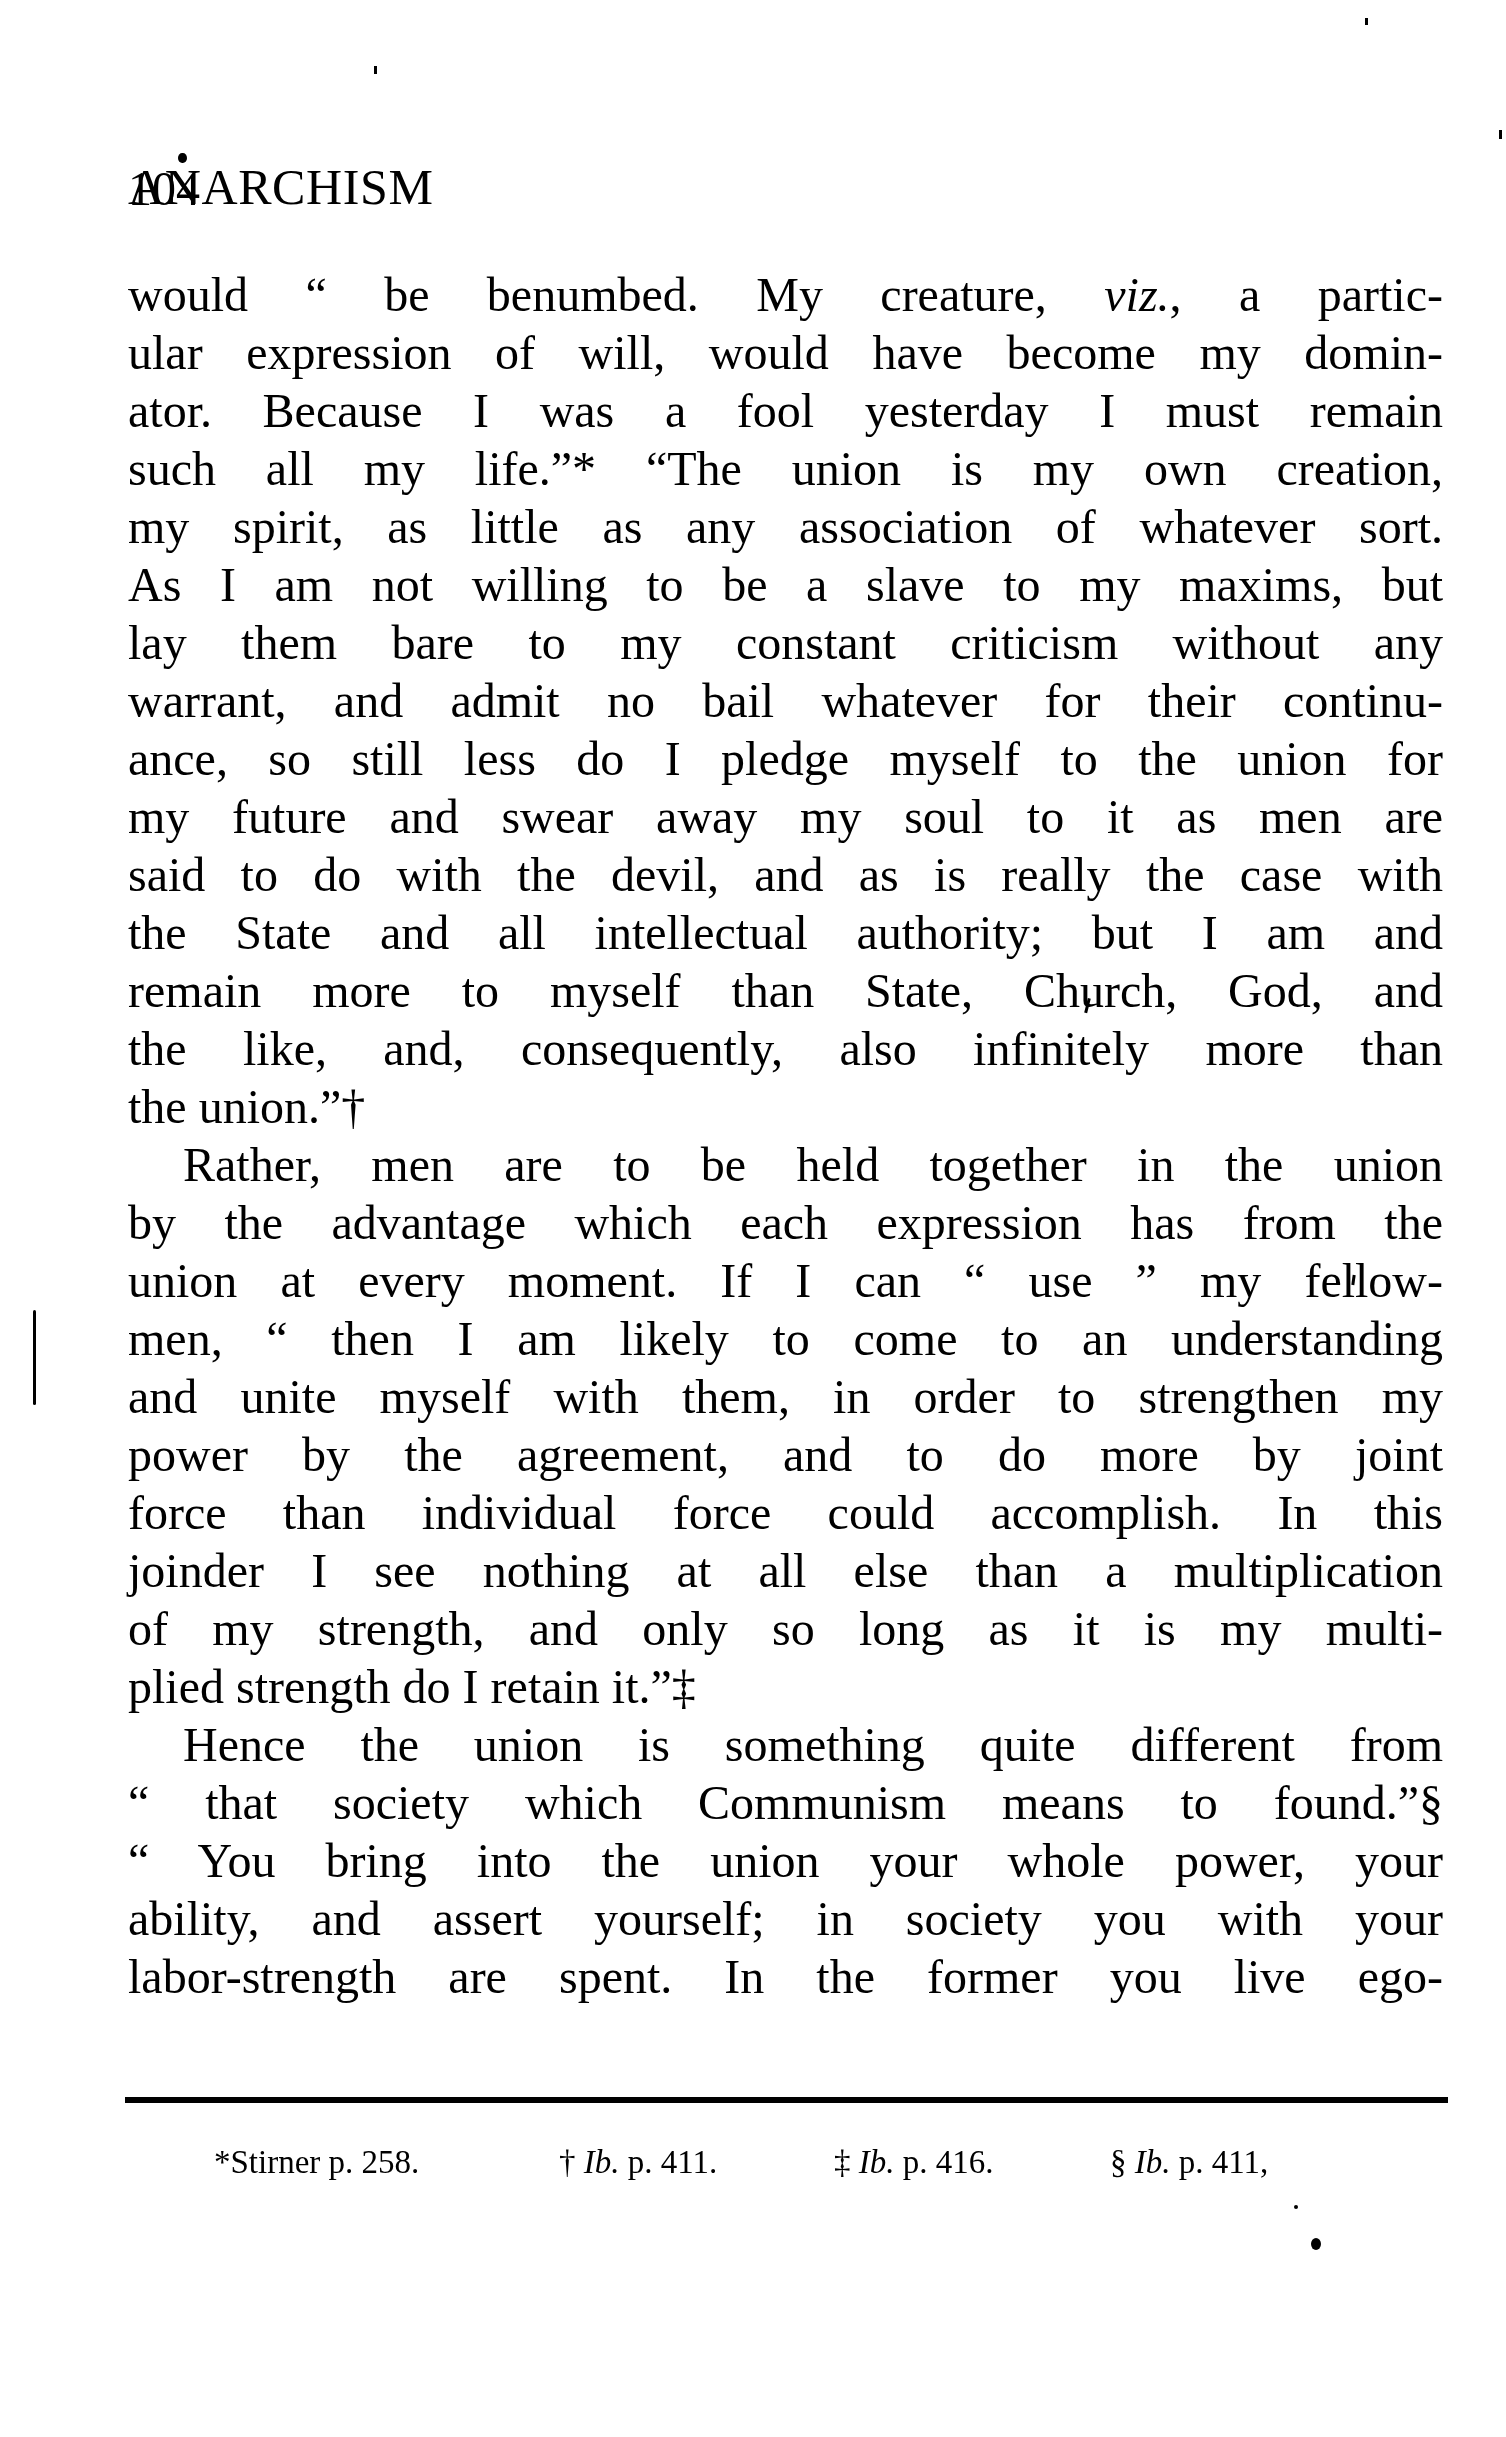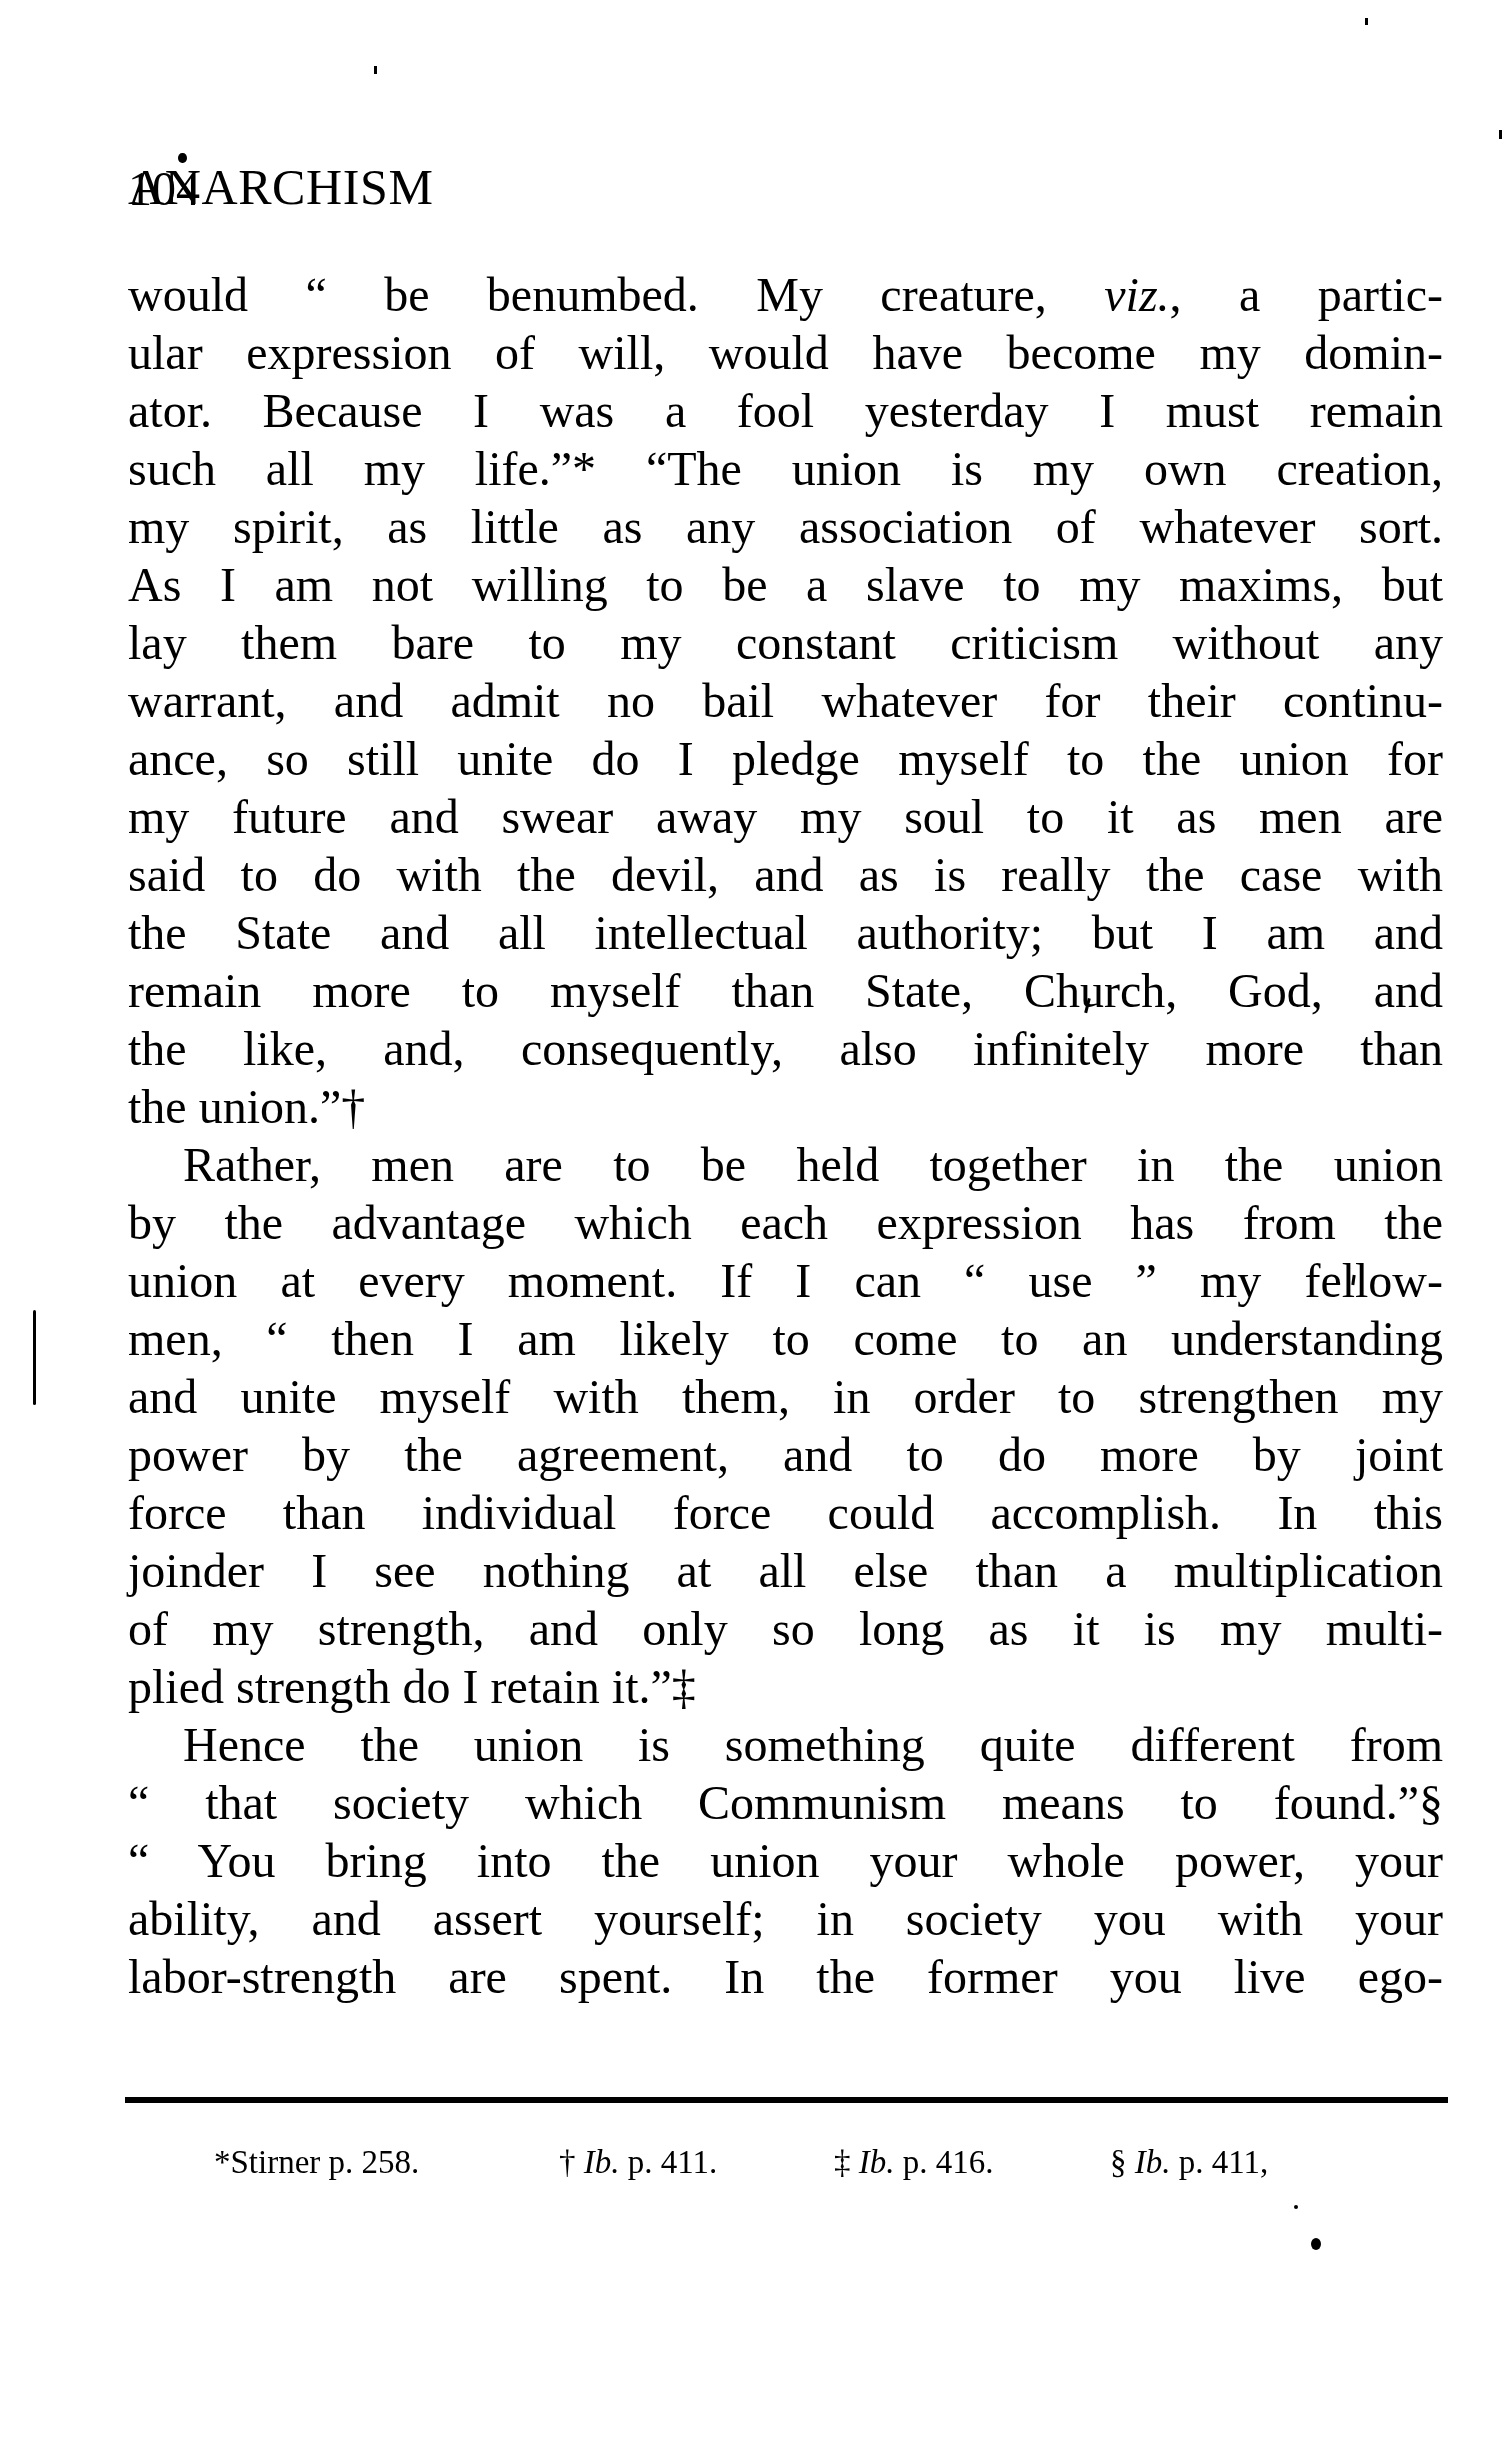--- a/index.html
+++ b/index.html
@@ -141,21 +141,21 @@
 
   <div class="body-text">
       <div class="line"><span>would “ be benumbed.  My creature, </span><i>viz.</i><span>, a partic-</span></div>
       <div class="line"><span>ular expression of will, would have become my domin-</span></div>
       <div class="line"><span>ator.  Because I was a fool yesterday I must remain</span></div>
       <div class="line"><span>such all my life.”*  “The union is my own creation,</span></div>
       <div class="line"><span>my spirit, as little as any association of whatever sort.</span></div>
       <div class="line"><span>As I am not willing to be a slave to my maxims, but</span></div>
       <div class="line"><span>lay them bare to my constant criticism without any</span></div>
       <div class="line"><span>warrant, and admit no bail whatever for their continu-</span></div>
-      <div class="line"><span>ance, so still unite do I pledge myself to the union for</span></div>
+      <div class="line"><span>ance, so still less do I pledge myself to the union for</span></div>
       <div class="line"><span>my future and swear away my soul to it as men are</span></div>
       <div class="line"><span>said to do with the devil, and as is really the case with</span></div>
       <div class="line"><span>the State and all intellectual authority; but I am and</span></div>
       <div class="line"><span>remain more to myself than State, Church, God, and</span></div>
       <div class="line"><span>the like, and, consequently, also infinitely more than</span></div>
       <div class="line pend"><span>the union.”†</span></div>
       <div class="line indent"><span>Rather, men are to be held together in the union</span></div>
       <div class="line"><span>by the advantage which each expression has from the</span></div>
       <div class="line"><span>union at every moment.  If I can “ use ” my fellow-</span></div>
       <div class="line"><span>men, “ then I am likely to come to an understanding</span></div>

